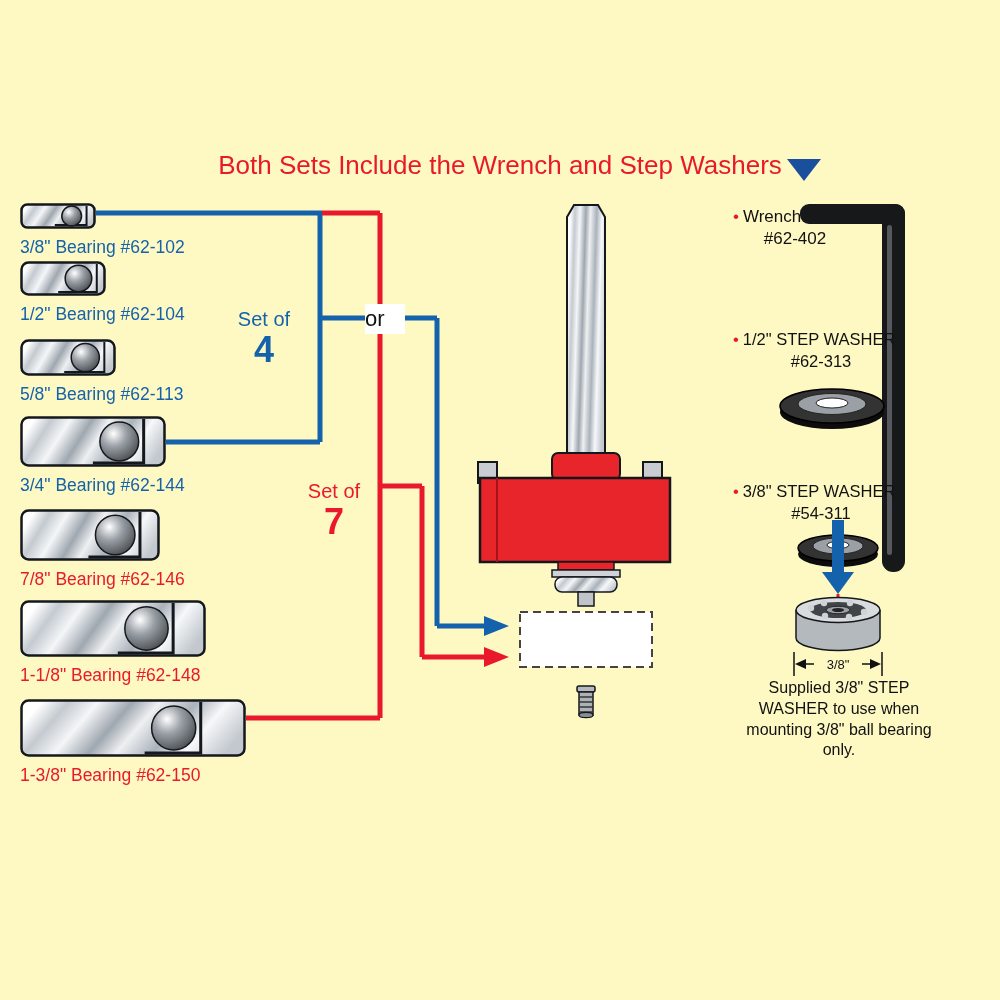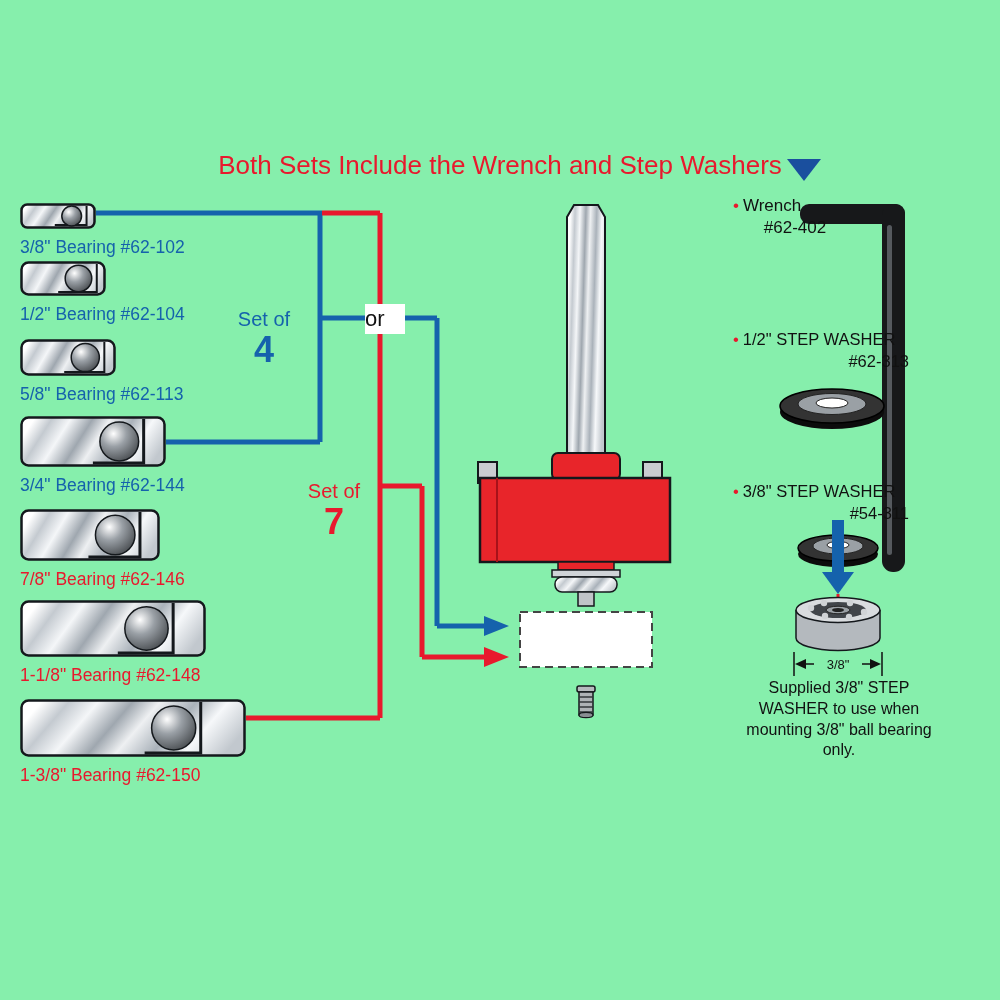--- a/index.html
+++ b/index.html
@@ -3,21 +3,21 @@
 <meta charset="utf-8">
 <style>
   :root{
     --red:#e8192d;
     --blue:#1562ac;
     --tri:#1a4f9e;
     --ink:#14181c;
   }
   *{box-sizing:border-box;}
   body{margin:0;background:#fff;font-family:"Liberation Sans",sans-serif;color:#111;}
-  .page{position:relative;width:1000px;height:1000px;background:#86efac;overflow:hidden;}
+  .page{position:relative;width:1000px;height:1000px;background:#fef9c3;overflow:hidden;}
   .abs{position:absolute;}
 
   .title{left:190px;top:150px;width:620px;text-align:center;font-size:26px;color:var(--red);z-index:5;}
   .tri-down{left:787px;top:159px;width:0;height:0;border-left:17px solid transparent;
             border-right:17px solid transparent;border-top:22px solid var(--tri);z-index:5;}
 
   .lines{left:0;top:0;z-index:1;}
   .stroke-blue{stroke:var(--blue);}
   .stroke-red{stroke:var(--red);}
   .fill-blue{fill:var(--blue);}
@@ -32,23 +32,23 @@
   .set-word{font-size:20px;line-height:1.15;margin-top:32px;}
   .set-num{font-size:36px;font-weight:bold;line-height:1.05;}
 
   .or-label{left:365px;top:304px;width:40px;font-size:22px;color:#111;
             background:#fff;padding:2px 0;z-index:4;}
 
   .center-art{left:440px;top:195px;z-index:2;}
   .right-art{left:720px;top:195px;z-index:2;}
 
   .rtext{z-index:5;font-size:16.5px;line-height:1.32;color:#111;white-space:nowrap;}
-  .rtext .part{text-align:right;}
+  .rtext .part{text-align:center;}
   .bullet{color:var(--red);margin-right:4px;}
-  .wrench-block{left:733px;top:195px;width:110px;font-size:17px;}
+  .wrench-block{left:733px;top:206px;width:110px;font-size:17px;}
   .wrench-block .part{text-align:center;padding-left:14px;}
   .washer-half-block{left:733px;top:329px;width:176px;}
   .washer-38-block{left:733px;top:481px;width:176px;}
   .note-block{left:746px;top:678px;width:186px;font-size:16px;line-height:1.3;
               text-align:center;z-index:5;white-space:normal;}
 </style>
 </head>
 <body>
 
 <div class="page">

